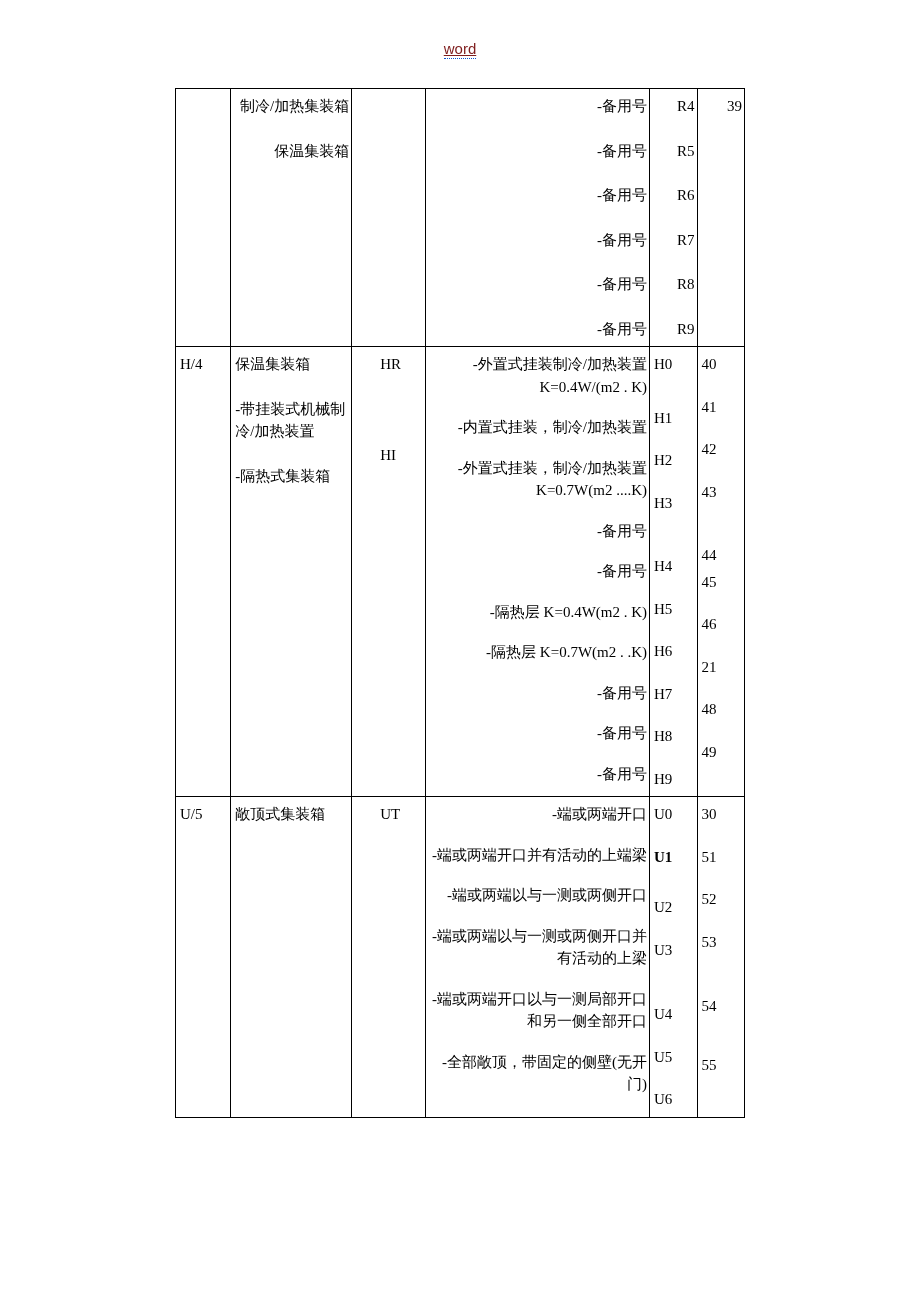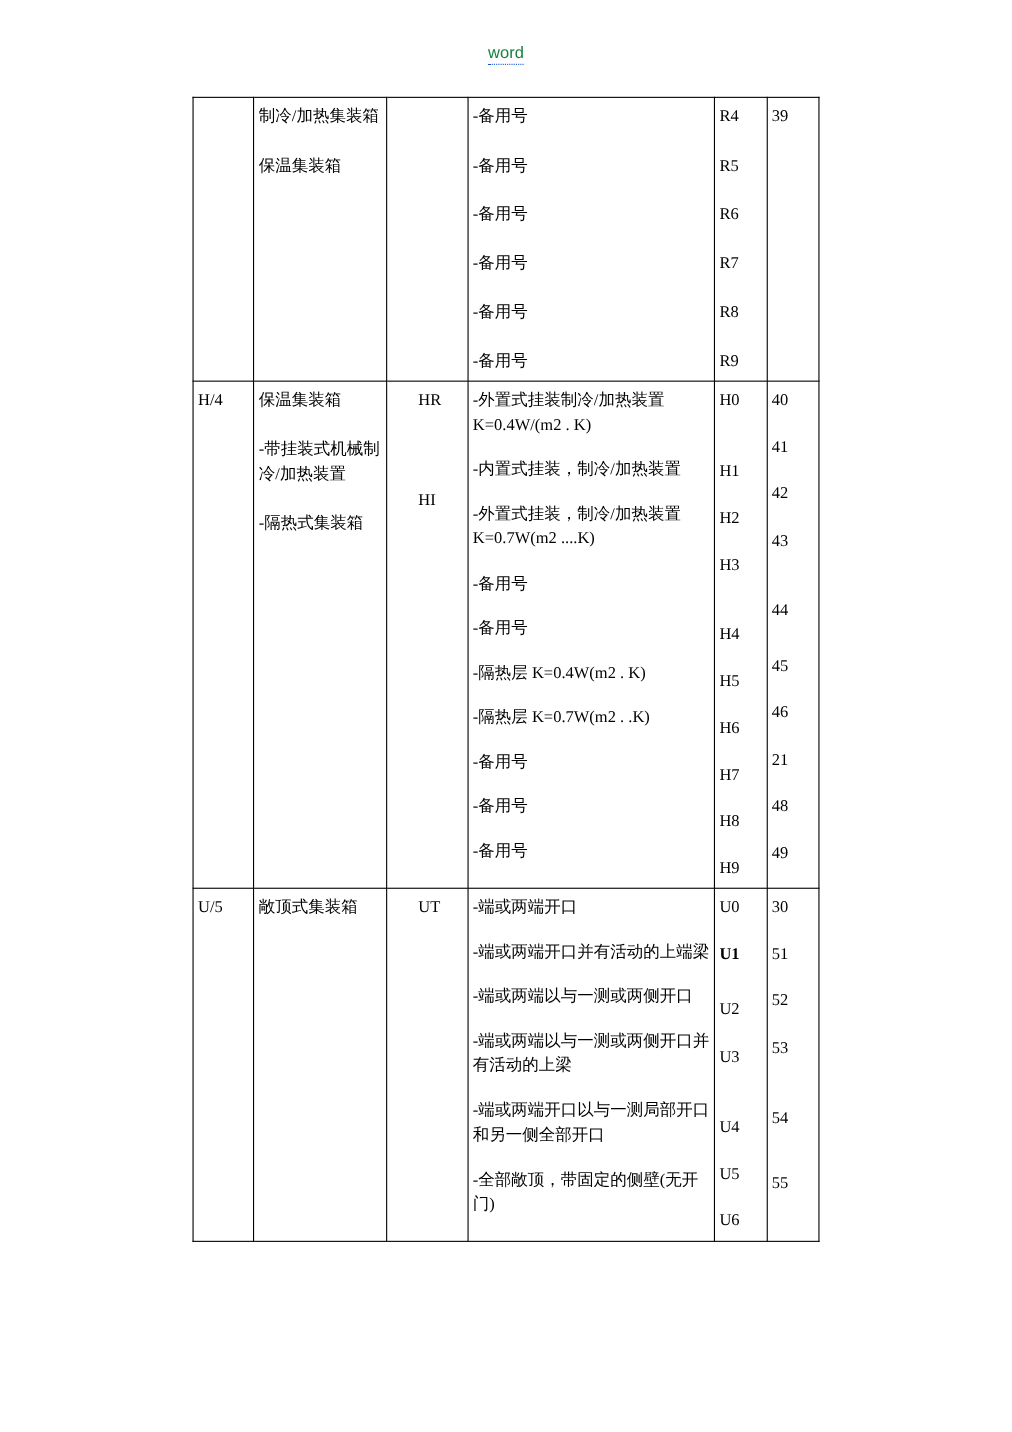--- a/index.html
+++ b/index.html
@@ -9,21 +9,22 @@
       margin: 0;
       padding: 40px 20px;
       width: 920px;
       box-sizing: border-box;
     }
     .header {
       text-align: center;
       margin-bottom: 30px;
     }
     .header-link {
-      color: #15803d;
+      color: #7f1d1d;
+      text-decoration: underline;
       font-family: Arial, sans-serif;
       border-bottom: 1px dotted #1155cc;
       padding-bottom: 1px;
     }
     table {
       border-collapse: collapse;
       margin: 0 auto;
       width: 570px;
     }
     td {
@@ -31,21 +32,21 @@
       vertical-align: top;
       padding: 6px 2px 6px 4px;
       line-height: 1.5;
     }
     .col1 { width: 50px; }
     .col2 { width: 120px; }
     .col3 { width: 44px; padding-left: 28px; }
     .col4 { width: 226px; }
     .col5 { width: 42px; }
     .col6 { width: 42px; }
-    .multi-line-cell > div { margin-bottom: 22px; }
+    .multi-line-cell > div { margin-bottom: 22px; text-align: right; }
     .multi-line-cell > div:last-child { margin-bottom: 0; }
     .tight > div { margin-bottom: 18px; }
   </style>
 </head>
 <body>
 
 <div class="header">
   <span class="header-link">word</span>
 </div>
 
@@ -96,37 +97,37 @@
       <div>-外置式挂装，制冷/加热装置K=0.7W(m2 ....K)</div>
       <div>-备用号</div>
       <div>-备用号</div>
       <div>-隔热层 K=0.4W(m2 . K)</div>
       <div>-隔热层 K=0.7W(m2 . .K)</div>
       <div>-备用号</div>
       <div>-备用号</div>
       <div>-备用号</div>
     </td>
     <td class="col5">
-      <div style="margin-bottom:42px;">H0</div>
+      <div style="margin-bottom:31px;">H0</div>
       <div style="margin-bottom:20px;">H1</div>
       <div style="margin-bottom:20px;">H2</div>
       <div style="margin-bottom:41px;">H3</div>
       <div style="margin-bottom:20px;">H4</div>
       <div style="margin-bottom:20px;">H5</div>
       <div style="margin-bottom:20px;">H6</div>
       <div style="margin-bottom:20px;">H7</div>
       <div style="margin-bottom:20px;">H8</div>
       <div>H9</div>
     </td>
     <td class="col6">
       <div style="margin-bottom:20px;">40</div>
       <div style="margin-bottom:20px;">41</div>
       <div style="margin-bottom:20px;">42</div>
       <div style="margin-bottom:41px;">43</div>
-      <div style="margin-bottom:28px;font-family:Liberation Serif, serif;">44</div>
+      <div style="margin-bottom:4px;font-family:Liberation Serif, serif;">44</div>
       <div style="margin-bottom:20px;">45</div>
       <div style="margin-bottom:20px;">46</div>
       <div style="margin-bottom:20px;">21</div>
       <div style="margin-bottom:20px;">48</div>
       <div>49</div>
     </td>
   </tr>
 
   <tr>
     <td class="col1">U/5</td>

